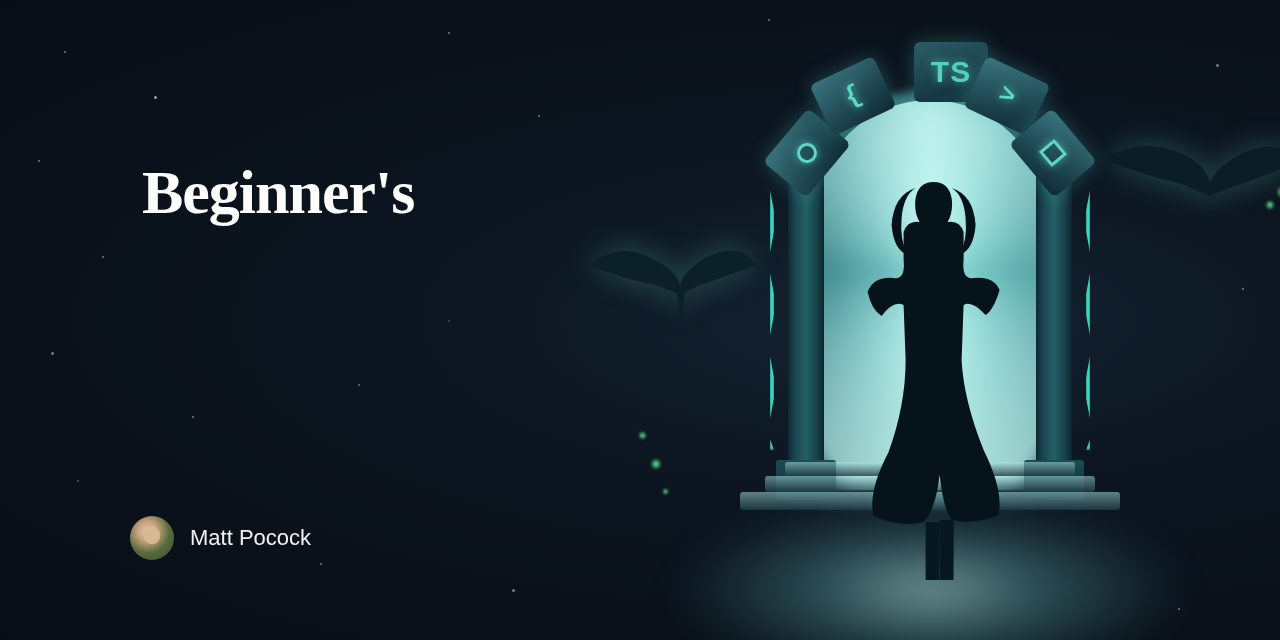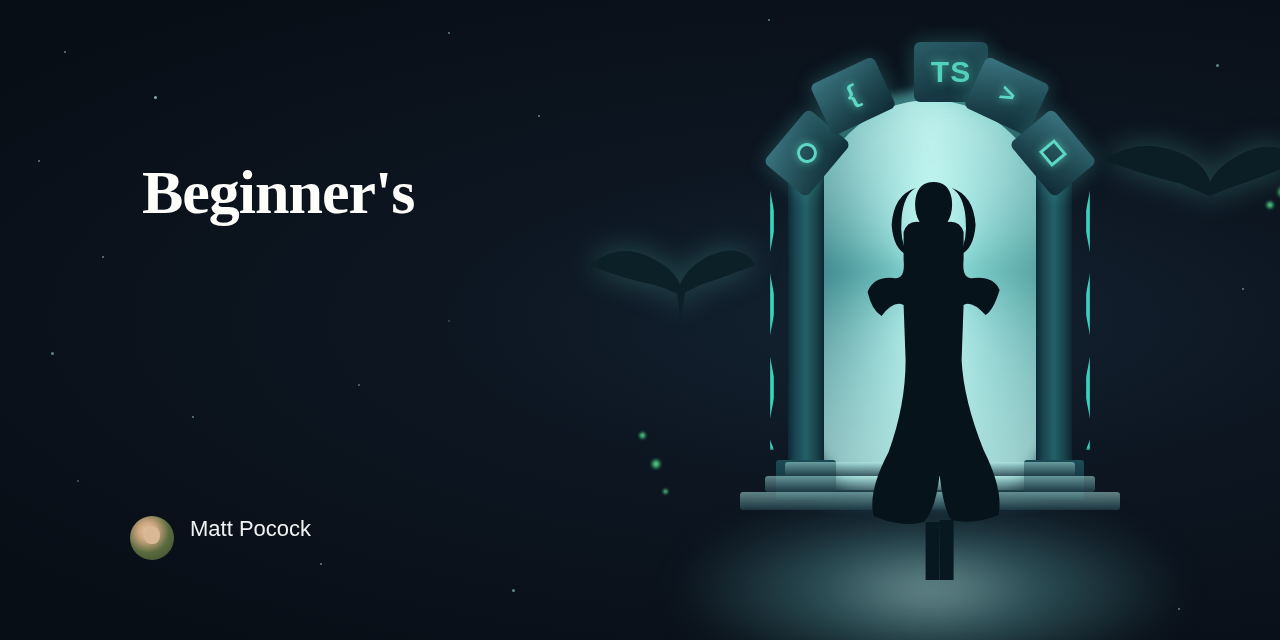--- a/index.html
+++ b/index.html
@@ -16,21 +16,21 @@
 }
 .title-line {
   font-size: 62px; font-weight: 700; color: #fdfdfa; line-height: 1.05;
   font-family: Georgia, serif; letter-spacing: -1px;
 }
 .subtitle {
   font-size: 46px; font-weight: 300; color: #6fd5c3; margin-top: 8px;
   font-family: -apple-system, Helvetica, Arial, sans-serif;
 }
 .author {
-  position: absolute; left: 130px; bottom: 80px; display: flex; gap: 16px;
+  position: absolute; left: 130px; bottom: 80px; display: flex; align-items: center; gap: 16px;
 }
 .avatar {
   width: 44px; height: 44px; border-radius: 50%;
   background: radial-gradient(circle at 40% 35%, #e8c9a8 0%, #c9a47e 25%, #5a6b3e 55%, #3a4a2e 100%);
   position: relative; overflow: hidden;
 }
 .avatar::after {
   content: ''; position: absolute; top: 10px; left: 14px; width: 16px; height: 18px;
   background: #d9b896; border-radius: 50% 50% 45% 45%;
 }

